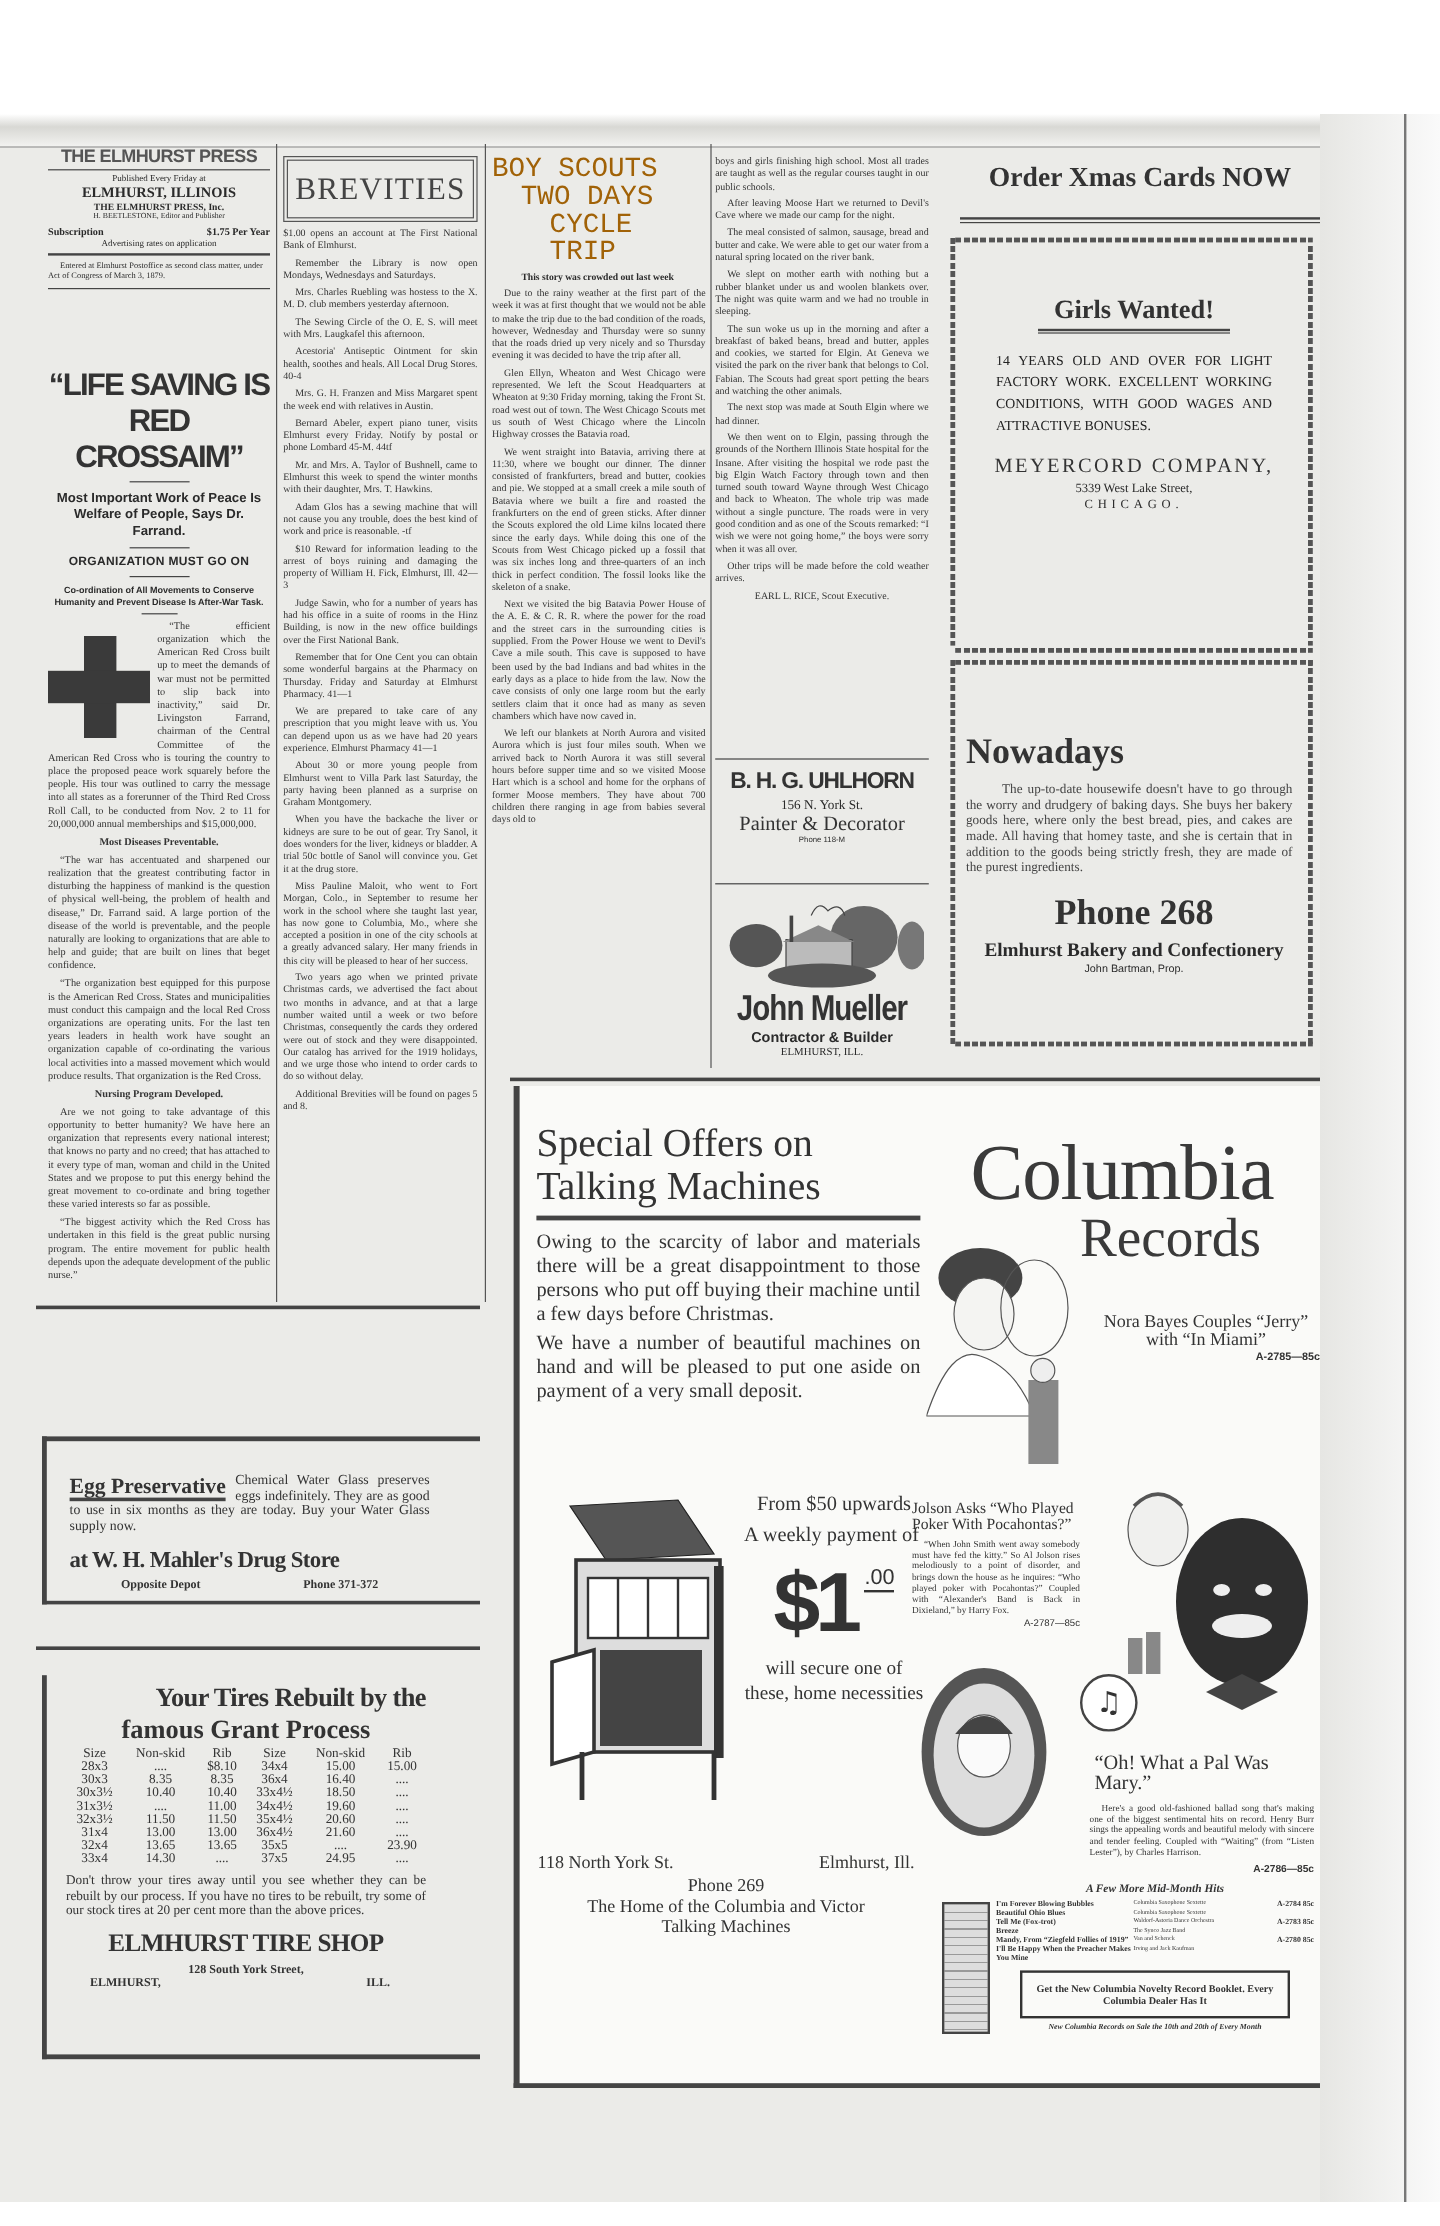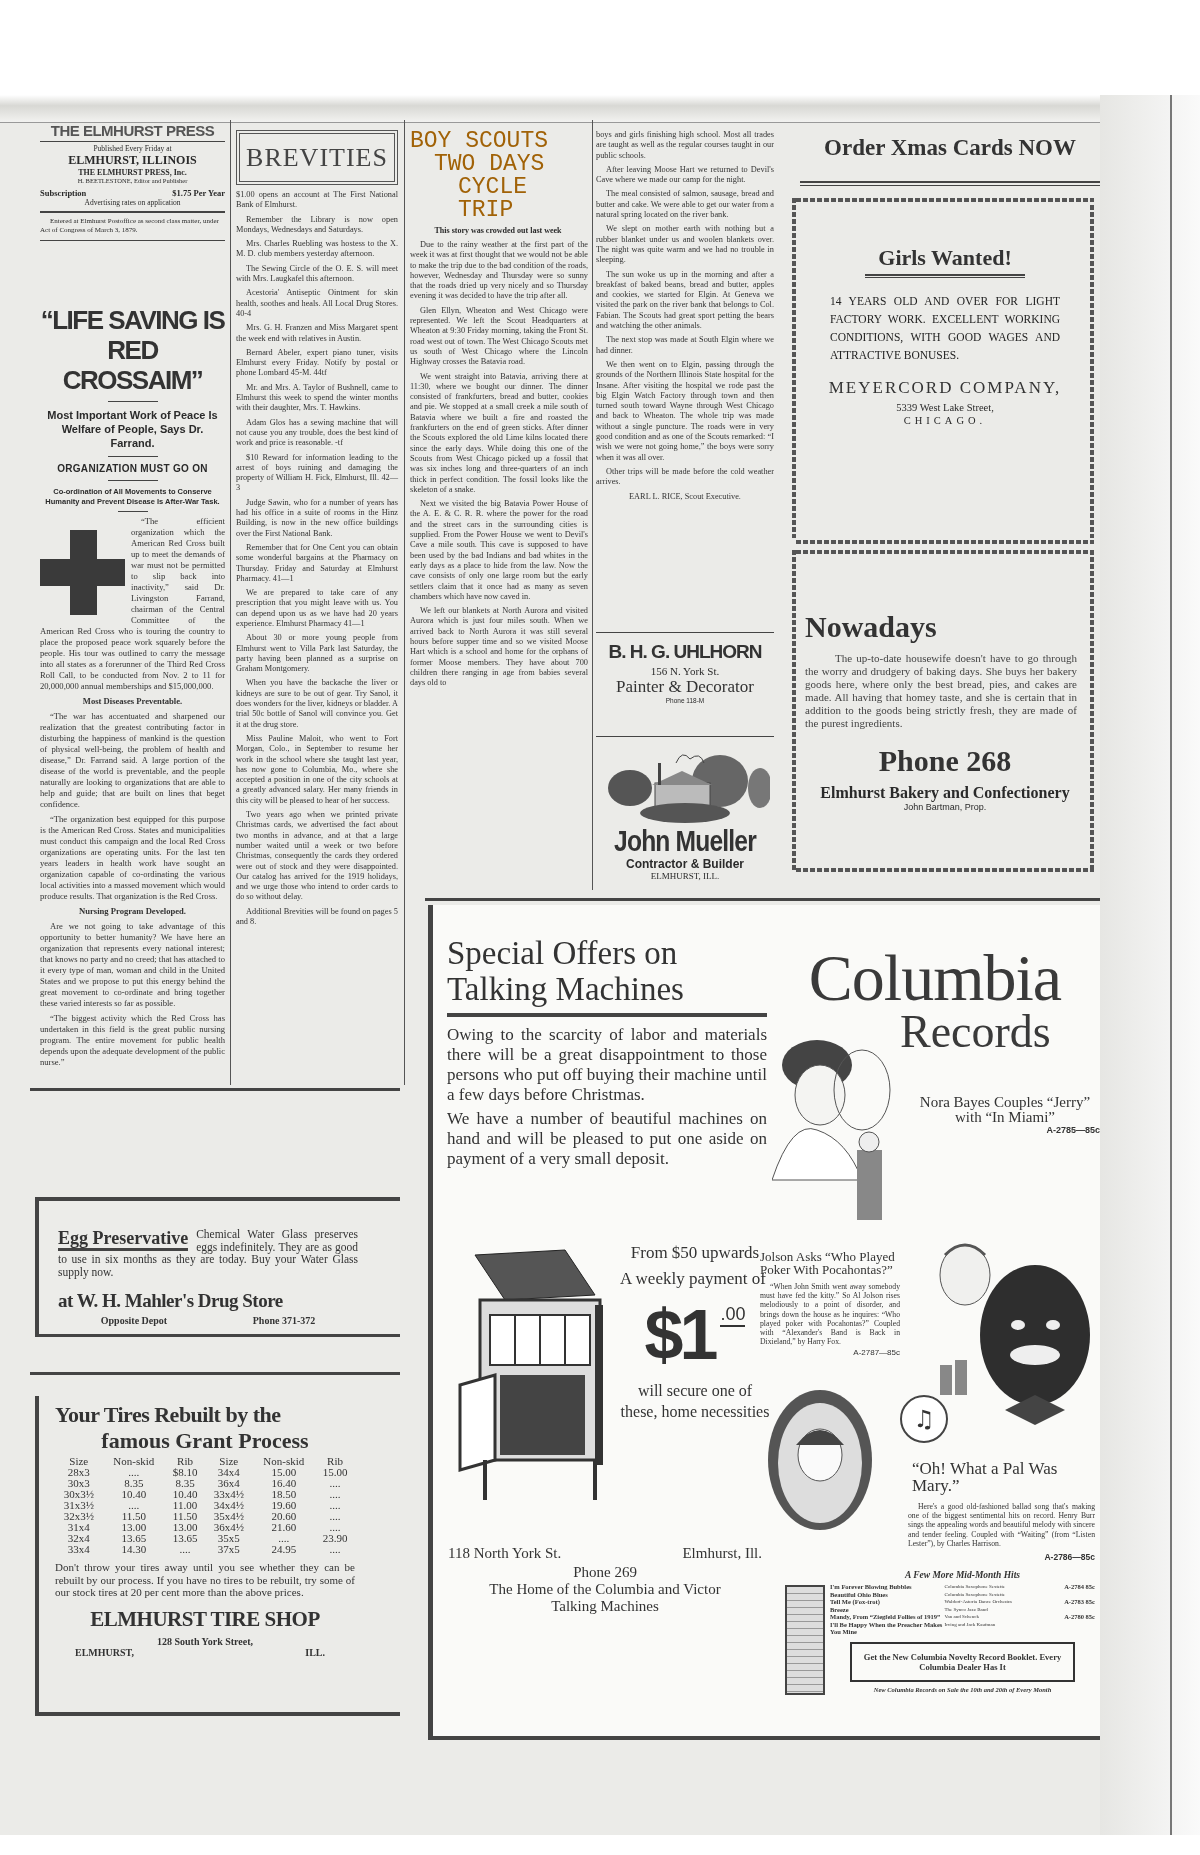--- a/index.html
+++ b/index.html
@@ -193,21 +193,21 @@
   <div style="font-size:19px;font-weight:bold;margin-top:12px;letter-spacing:-.5px">at W. H. Mahler's Drug Store</div>
   <div style="display:flex;justify-content:space-around;font-size:10px;font-weight:bold;margin-top:3px">
     <span>Opposite Depot</span>
     <span>Phone 371-372</span>
   </div>
 </div>
 <div class="hrule" style="left:30px;top:1372px;width:370px;height:3px"></div>
 
 <div class="box" style="left:35px;top:1396px;width:365px;height:320px;border-width:0 0 4px 4px"></div>
 <div style="position:absolute;left:55px;top:1402px;width:300px;font-family:'Liberation Serif',serif;color:#333">
-  <div style="font-size:22px;font-weight:bold;text-align:left;letter-spacing:-.5px;line-height:26px">Your Tires Rebuilt by the</div>
+  <div style="font-size:22px;font-weight:bold;text-align:right;letter-spacing:-.5px;line-height:26px">Your Tires Rebuilt by the</div>
   <div style="font-size:22px;font-weight:bold;text-align:center;line-height:26px">famous Grant Process</div>
   <table class="tires" style="margin-top:2px">
     <tbody>
         <tr>
       <td>Size</td>
           <td>Non-skid</td>
           <td>Rib</td>
           <td>Size</td>
           <td>Non-skid</td>
           <td>Rib</td>

